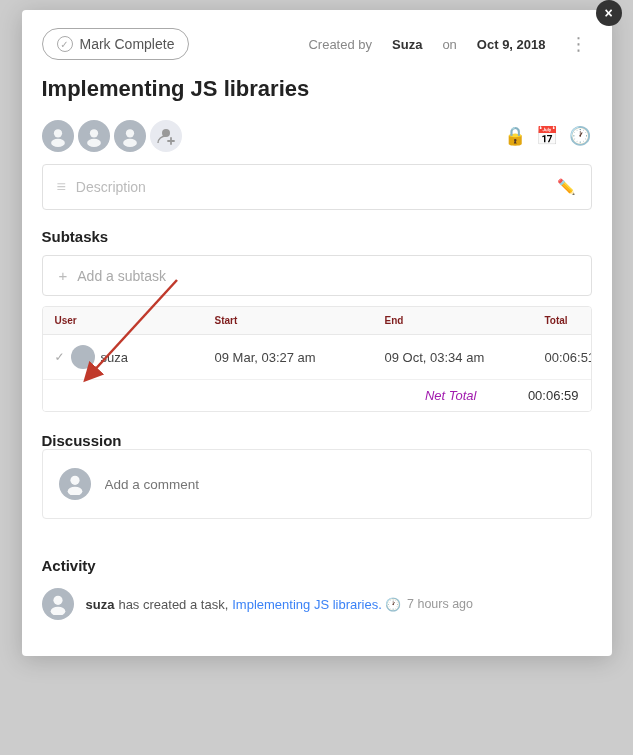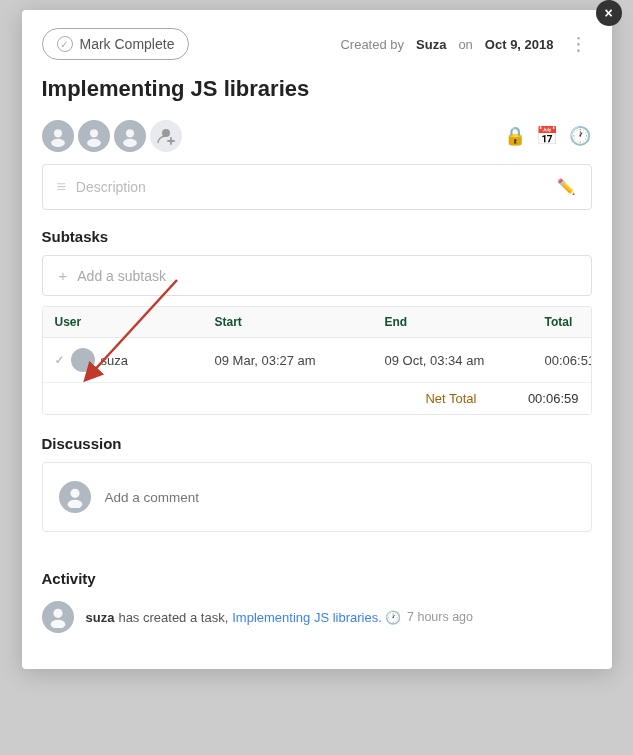--- a/index.html
+++ b/index.html
@@ -80,21 +80,21 @@
       display: flex;
       align-items: center;
       justify-content: center;
       font-size: 10px;
       color: #aaa;
     }
 
     .header-meta {
       display: flex;
       align-items: center;
-      gap: 12px;
+      gap: 20px;
       font-size: 13px;
       color: #888;
     }
 
     .header-meta .author {
       font-weight: 600;
       color: #333;
     }
 
     .header-meta .date {
@@ -233,22 +233,22 @@
     .subtask-table-header {
       display: grid;
       grid-template-columns: 160px 170px 160px 1fr;
       background: #f9f9f9;
       border-bottom: 1px solid #e8e8e8;
     }
 
     .subtask-table-header div {
       padding: 8px 12px;
       font-weight: 600;
-      color: #14532d;
-      font-size: 12px;
+      color: #7f1d1d;
+      font-size: 10px;
     }
 
     .subtask-row {
       display: grid;
       grid-template-columns: 160px 170px 160px 1fr;
       border-bottom: 1px solid #f0f0f0;
       align-items: center;
     }
 
     .subtask-row div {
@@ -270,23 +270,24 @@
 
     .net-total-row {
       display: flex;
       justify-content: flex-end;
       align-items: center;
       padding: 8px 12px;
       background: #fff;
     }
 
     .net-total-label {
-      color: #a16207;
+      color: #a21caf;
       font-size: 13px;
       margin-right: 32px;
+      font-style: italic;
     }
 
     .net-total-value {
       color: #333;
       font-size: 13px;
       font-weight: 500;
       min-width: 70px;
       text-align: right;
     }
 
@@ -294,21 +295,20 @@
       padding: 0 20px 14px 20px;
     }
 
     .discussion-box {
       border: 1px solid #e8e8e8;
       border-radius: 4px;
       padding: 18px 16px;
       display: flex;
       align-items: center;
       gap: 14px;
-      margin-top: 10px;
     }
 
     .comment-input {
       flex: 1;
       border: none;
       outline: none;
       font-size: 13.5px;
       color: #aaa;
       background: transparent;
     }

